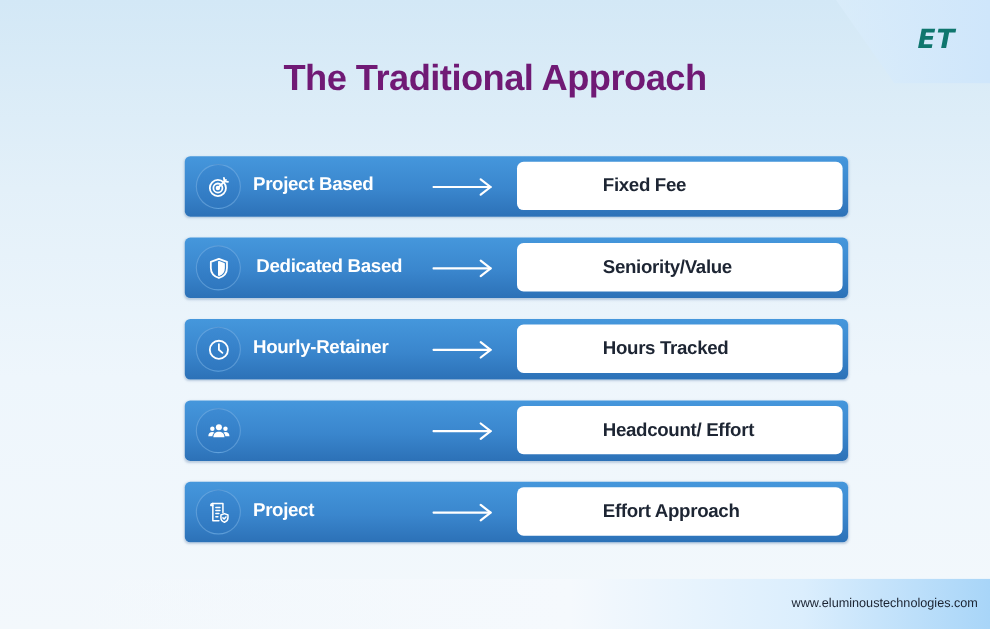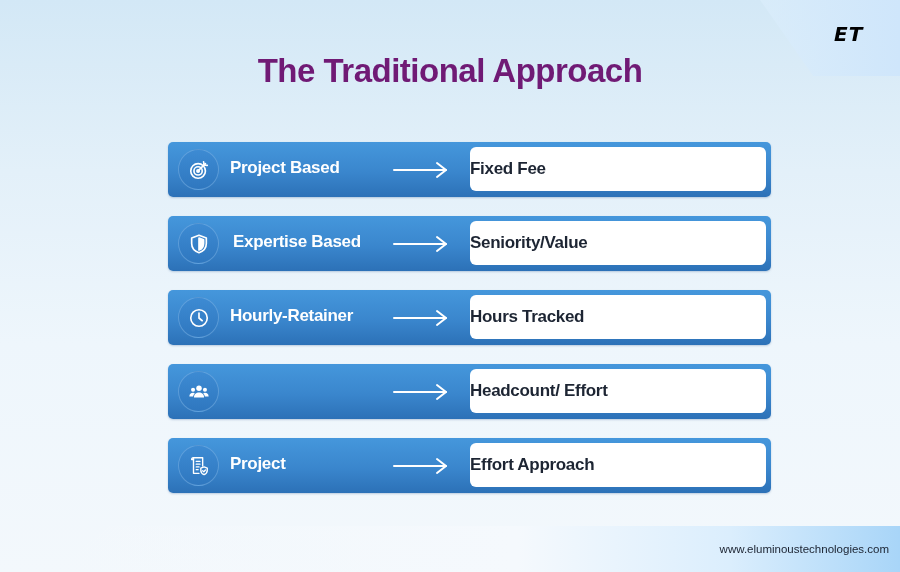--- a/index.html
+++ b/index.html
@@ -15,21 +15,21 @@
       clip-path: polygon(0 0, 100% 0, 100% 100%, 38% 100%);
     }
     .corner-br {
       position: absolute; right: 0; bottom: 0; width: 850px; height: 46px;
       background: linear-gradient(90deg, rgba(240,246,252,0) 0%, #f5f9fd 55%, #dbeefd 80%, #a8d5f8 100%);
       clip-path: polygon(7% 0, 100% 0, 100% 100%, 0 100%);
     }
     .logo {
       position: absolute; left: 834px; top: 22px;
       font-family: "DejaVu Sans", sans-serif; font-weight: bold; font-style: italic;
-      font-size: 20px; color: #000000; letter-spacing: 1px;
+      font-size: 24px; color: #0f766e; letter-spacing: 1px;
     }
     .title {
       position: absolute; left: 0; top: 52px; width: 900px; text-align: center;
       font-size: 33px; font-weight: bold; color: #701a75; letter-spacing: -0.5px;
     }
     .rows { position: absolute; left: 168px; top: 142px; width: 603px; }
     .row {
       position: relative; height: 55px; margin-bottom: 19px;
       border-radius: 5px;
       background: linear-gradient(180deg, #4597dc 0%, #3a86cd 55%, #2c71b7 100%);
@@ -47,20 +47,21 @@
       font-size: 17px; font-weight: bold; color: #ffffff; letter-spacing: -0.3px;
     }
     .arrow { position: absolute; left: 225px; top: 18px; width: 56px; height: 20px; }
     .value-card {
       position: absolute; left: 302px; top: 5px; width: 296px; height: 44px;
       background: #ffffff; border-radius: 6px;
       display: flex; align-items: center;
     }
     .value-text {
       font-size: 17px; font-weight: bold; color: #1d2533; letter-spacing: -0.3px;
+      padding-left: 78px;
     }
     .site {
       position: absolute; right: 11px; bottom: 17px;
       font-size: 11.5px; color: #1a2230; margin-left: 23px;
     }
   </style>
 </head>
 <body>
 
 <div class="corner-tr"></div>
@@ -91,21 +92,21 @@
     </div>
   </div>
 
   <div class="row">
     <div class="icon-circle">
       <svg viewBox="0 0 24 24" fill="none" stroke="#fff" stroke-width="1.8" stroke-linejoin="round">
         <path d="M12 2.5 L20 5.5 V11.5 C20 16.5 16.5 20 12 21.5 C7.5 20 4 16.5 4 11.5 V5.5 Z"></path>
         <path d="M12 5.5 L17 7.5 V11.5 C17 15 15 17.5 12 18.6 Z" fill="#fff"></path>
       </svg>
     </div>
-    <span class="row-label" style="left:65px">Expertise Based</span>
+    <span class="row-label" style="left:65px">Dedicated Based</span>
     <svg class="arrow" viewBox="0 0 56 20" fill="none" stroke="#fff" stroke-width="2" stroke-linecap="round" stroke-linejoin="round">
       <path d="M1 10 H53"></path>
         <path d="M44 3 L53 10 L44 17"></path>
     </svg>
     <div class="value-card">
       <span class="value-text">Seniority/Value</span>
     </div>
   </div>
 
   <div class="row">

